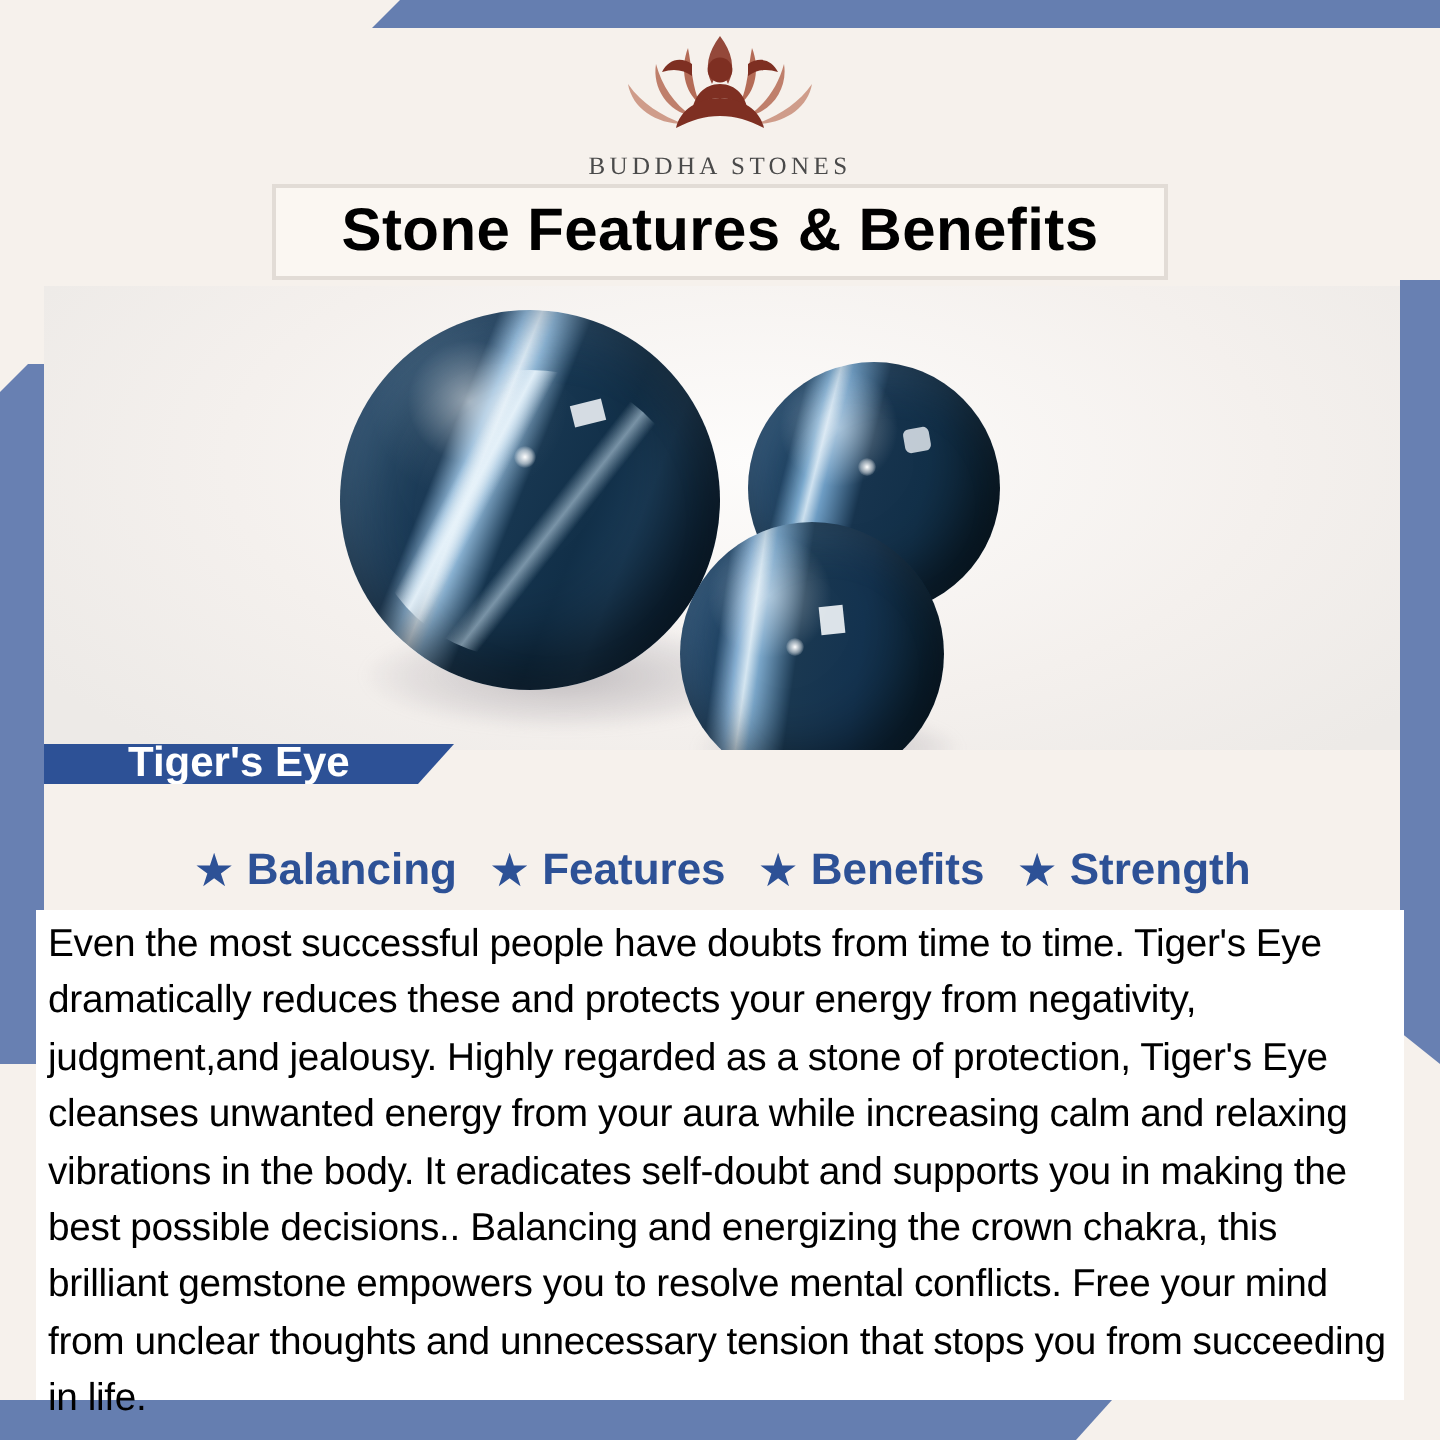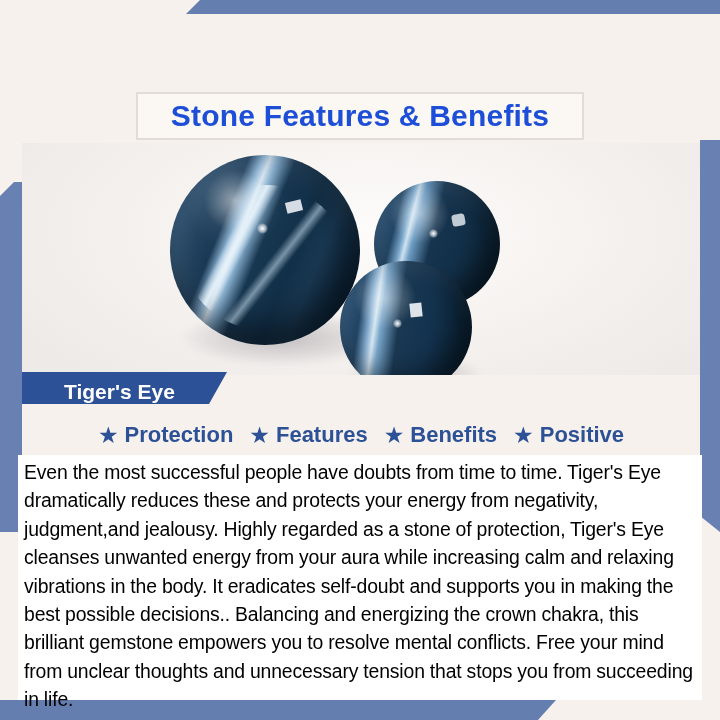--- a/index.html
+++ b/index.html
@@ -99,21 +99,21 @@
     background: #fbf7f2;
     border: 2px solid #e2dcd6;
     box-sizing: border-box;
     display: flex;
     align-items: center;
     justify-content: center;
   }
   .title-text {
     font-size: 30px;
     font-weight: bold;
-    color: #1d4ed8;
+    color: #000000;
     letter-spacing: 0.2px;
     white-space: nowrap;
   }
 
   
   .photo {
     position: absolute;
     left: 22px;
     top: 143px;
     width: 678px;
@@ -247,25 +247,25 @@
     background: rgba(242,246,250,0.9);
     transform: rotate(-6deg);
   }
 
   
   .stone-banner {
     position: absolute;
     left: 22px;
     top: 372px;
     width: 205px;
-    height: 32px;
+    height: 20px;
     background: #2d5196;
     clip-path: polygon(0 0, 100% 0, calc(100% - 18px) 100%, 0 100%);
     display: flex;
-    align-items: flex-end;
+    align-items: center;
   }
   .stone-banner-label {
     padding-left: 42px;
     font-size: 21px;
     font-weight: bold;
     color: #ffffff;
     white-space: nowrap;
   }
 
   
@@ -323,20 +323,41 @@
 <body>
 
 <div class="page">
 
   <div class="top-blue-band"></div>
   <div class="left-blue-bar"></div>
   <div class="right-blue-bar"></div>
   <div class="bottom-blue-band"></div>
 
   <div class="header">
+    <div class="logo">
+      <svg class="logo-mark" viewBox="0 0 132 62">
+        <g fill="none" stroke="#8b3a2a" stroke-width="2.1" stroke-linecap="round">
+          <path d="M66 6 C60 14, 58 22, 62 30 C64 25, 66 22, 66 22 C66 22, 68 25, 70 30 C74 22, 72 14, 66 6 Z" fill="#8b3a2a" stroke="none" opacity="0.92"></path>
+          <path d="M50 12 C46 22, 48 34, 56 40 C52 31, 52 22, 50 12 Z" fill="#a8533c" stroke="none" opacity="0.85"></path>
+          <path d="M82 12 C86 22, 84 34, 76 40 C80 31, 80 22, 82 12 Z" fill="#a8533c" stroke="none" opacity="0.85"></path>
+          <path d="M34 20 C32 32, 40 44, 52 46 C43 40, 37 31, 34 20 Z" fill="#b05f46" stroke="none" opacity="0.78"></path>
+          <path d="M98 20 C100 32, 92 44, 80 46 C89 40, 95 31, 98 20 Z" fill="#b05f46" stroke="none" opacity="0.78"></path>
+          <path d="M20 30 C22 42, 34 50, 48 50 C37 46, 27 40, 20 30 Z" fill="#bb7157" stroke="none" opacity="0.66"></path>
+          <path d="M112 30 C110 42, 98 50, 84 50 C95 46, 105 40, 112 30 Z" fill="#bb7157" stroke="none" opacity="0.66"></path>
+        </g>
+        <g fill="#7e2f22">
+          <circle cx="66" cy="23" r="6.2"></circle>
+          <path d="M66 30 C58 30, 53 36, 52 44 C55 40, 60 37, 66 37 C72 37, 77 40, 80 44 C79 36, 74 30, 66 30 Z"></path>
+          <path d="M66 37 C55 37, 46 43, 44 52 C52 48, 58 46, 66 46 C74 46, 80 48, 88 52 C86 43, 77 37, 66 37 Z"></path>
+          <path d="M52 20 C46 16, 40 18, 37 24 C43 22, 48 23, 52 26 Z"></path>
+          <path d="M80 20 C86 16, 92 18, 95 24 C89 22, 84 23, 80 26 Z"></path>
+        </g>
+      </svg>
+      <span class="logo-text">BUDDHA STONES</span>
+    </div>
 
     <div class="title-frame">
       <span class="title-text">Stone Features &amp; Benefits</span>
     </div>
   </div>
 
   <div class="photo">
     <div class="photo-bg"></div>
     <div class="bead-shadow" style="left:160px; top:168px; width:200px; height:54px;"></div>
     <div class="bead-shadow" style="left:326px; top:214px; width:132px; height:34px;"></div>
@@ -355,33 +376,33 @@
     </div>
   </div>
 
   <div class="stone-banner">
     <span class="stone-banner-label">Tiger's Eye</span>
   </div>
 
   <div class="benefits">
     <div class="benefit">
       <span class="benefit-star">★</span>
-      <span class="benefit-label">Protection</span>
+      <span class="benefit-label">Balancing</span>
     </div>
     <div class="benefit">
       <span class="benefit-star">★</span>
       <span class="benefit-label">Features</span>
     </div>
     <div class="benefit">
       <span class="benefit-star">★</span>
       <span class="benefit-label">Benefits</span>
     </div>
     <div class="benefit">
       <span class="benefit-star">★</span>
-      <span class="benefit-label">Positive</span>
+      <span class="benefit-label">Strength</span>
     </div>
   </div>
 
   <div class="body-panel">
     <p class="body-text">Even the most successful people have doubts from time to time. Tiger's Eye dramatically reduces these and protects your energy from negativity, judgment,and jealousy. Highly regarded as a stone of protection, Tiger's Eye cleanses unwanted energy from your aura while increasing calm and relaxing vibrations in the body. It eradicates self-doubt and supports you in making the best possible decisions.. Balancing and energizing the crown chakra, this brilliant gemstone empowers you to resolve mental conflicts. Free your mind from unclear thoughts and unnecessary tension that stops you from succeeding in life.</p>
   </div>
 
 </div>
 
 </body></html>

